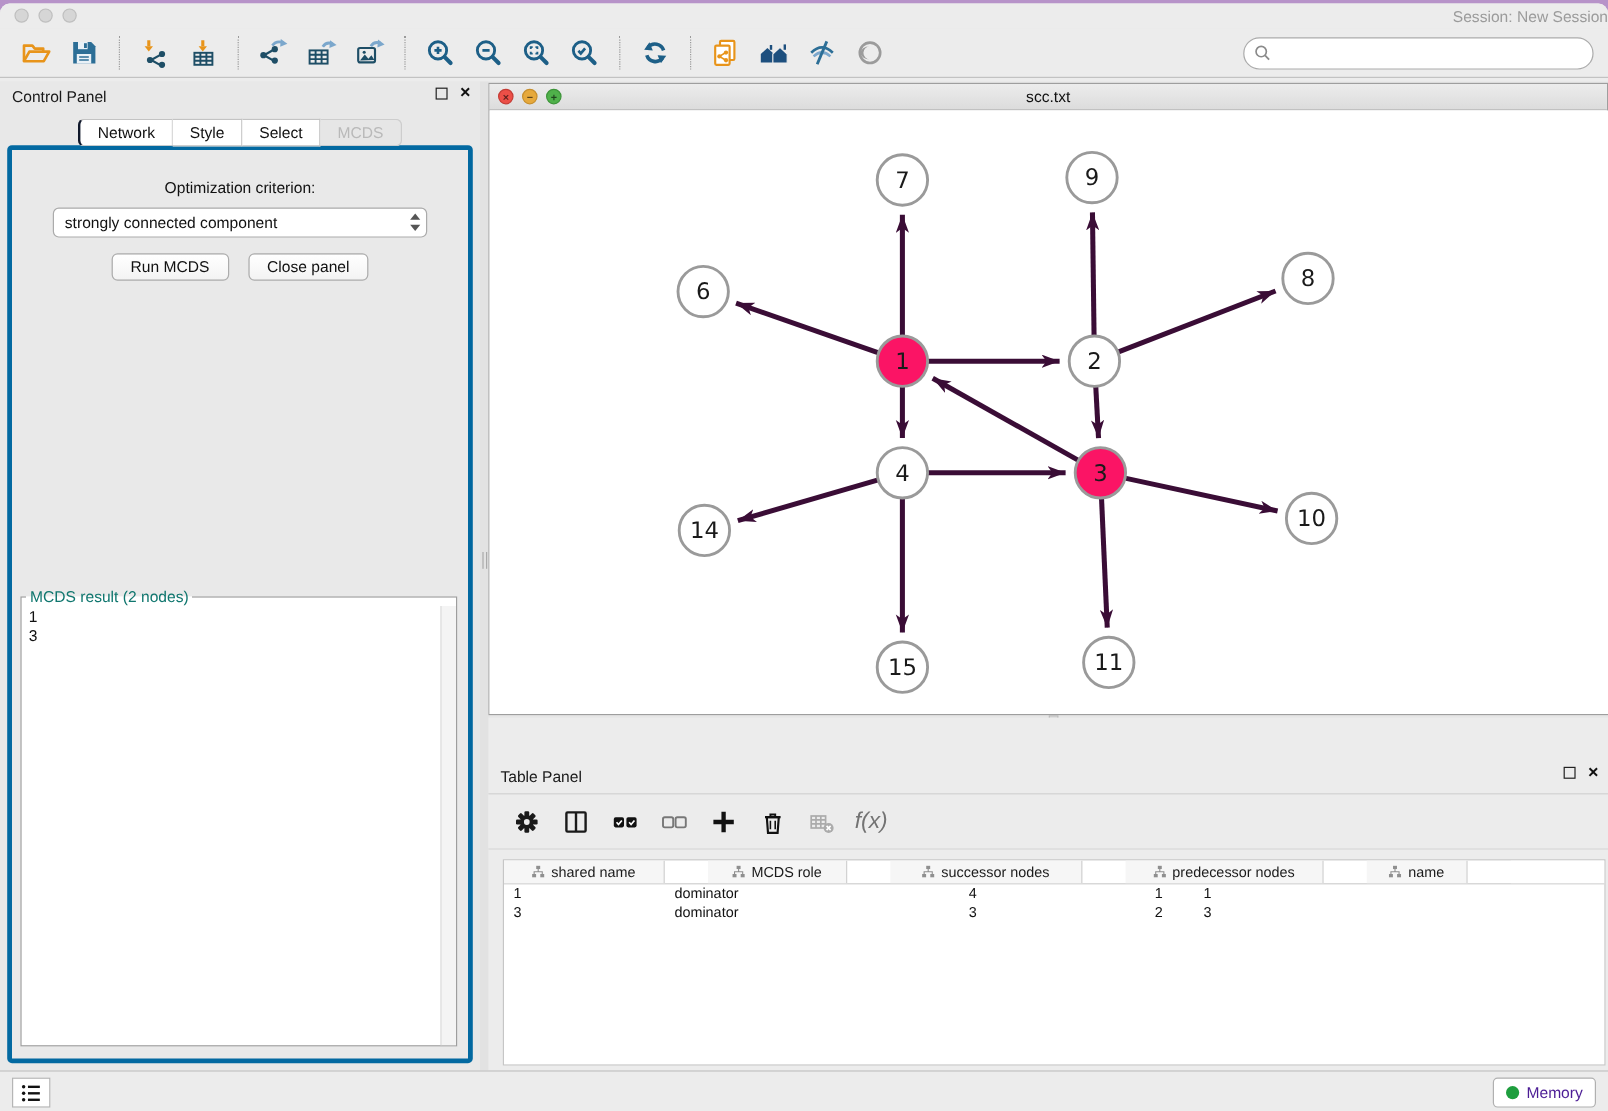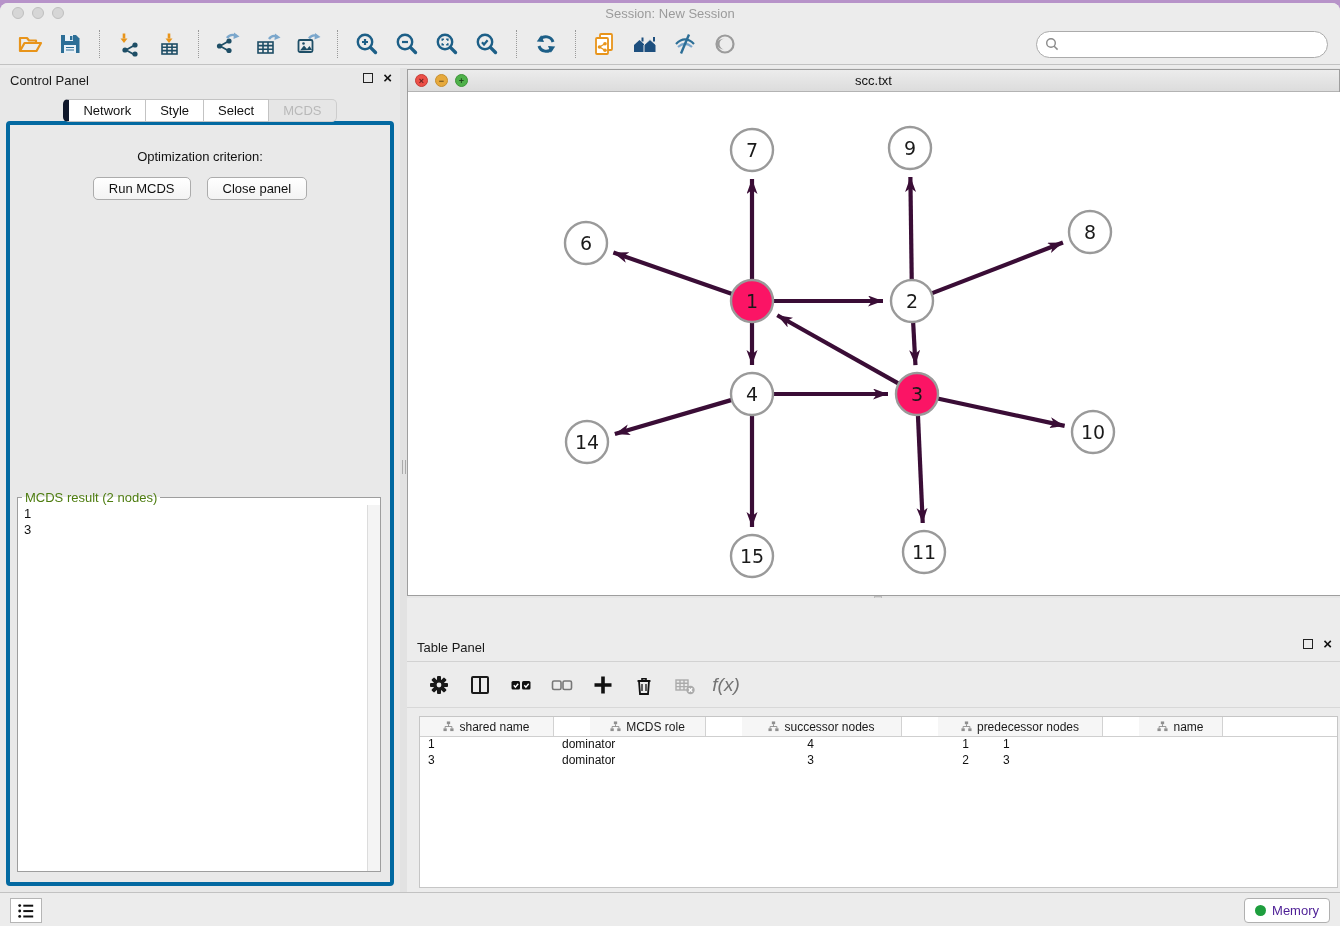--- a/index.html
+++ b/index.html
@@ -4,21 +4,21 @@
 <style>
   * { margin:0; padding:0; box-sizing:border-box; }
   html,body { width:1340px; height:926px; }
   body { font-family:"Liberation Sans", sans-serif; background:#b793c9; position:relative; overflow:hidden; }
   .window { position:absolute; left:0; right:0; top:3px; bottom:0; background:#ececec; border-radius:8px 8px 0 0; }
 
   
   .titlebar { position:relative; height:21px; border-radius:8px 8px 0 0; background:#ececec; }
   .tl-dots { position:absolute; left:12px; top:4px; display:flex; gap:8px; }
   .tl-dot { width:12px; height:12px; border-radius:50%; background:#d6d6d6; border:1px solid #bfbfbf; }
-  .win-title { text-align:center; line-height:21px; font-size:13px; color:#9b9b9b; }
+  .win-title { text-align:right; line-height:21px; font-size:13px; color:#9b9b9b; }
 
   
   .toolbar { position:relative; height:41px; display:flex; align-items:center; padding:0 10px; border-bottom:1px solid #c2c2c2; background:#ececec; }
   .tb-icon { width:30px; height:30px; display:flex; align-items:center; justify-content:center; margin:0 5px; cursor:default; }
   .tb-icon svg { width:26px; height:26px; }
   .tb-sep { width:1px; height:28px; border-left:1px dotted #9a9a9a; margin:0 9px; }
   .searchwrap { position:absolute; right:12px; top:7px; width:292px; height:27px; }
   .searchwrap input { width:100%; height:100%; border:1px solid #ababab; border-radius:14px; background:#fff; padding:0 10px 0 28px; font-size:13px; outline:none; }
   .searchwrap svg { position:absolute; left:9px; top:6px; width:14px; height:14px; }
 
@@ -26,32 +26,32 @@
   .main { position:absolute; top:65px; bottom:34px; left:0; right:0; background:#e6e6e6; }
 
   
   .control-panel { position:absolute; left:0; top:0; width:400px; bottom:0; background:#e8e8e8; }
   .cp-header { position:relative; height:26px; line-height:26px; padding-left:10px; font-size:13px; color:#1a1a1a; }
   .panel-btns { position:absolute; right:8px; top:5px; display:flex; gap:10px; align-items:center; }
   .float-btn { width:10px; height:10px; border:1.5px solid #222; display:inline-block; }
   .close-btn { font-size:15px; font-weight:bold; color:#111; line-height:10px; cursor:default; }
   .cp-tabs { position:absolute; left:0; right:0; top:31px; display:flex; justify-content:center; z-index:2; }
   .cp-tabs .seg { background:#fff; border:1px solid #c3c3c3; border-left:none; padding:3px 14px; font-size:13px; color:#111; }
-  .cp-tabs .seg:first-child { border-left:6px solid #0f172a; border-radius:5px 0 0 5px; }
+  .cp-tabs .seg:first-child { border-left:2px solid #0f172a; border-radius:5px 0 0 5px; }
   .cp-tabs .seg:last-child { border-radius:0 5px 5px 0; }
   .cp-tabs .seg.active { background:#e6e6e6; color:#b9b9b9; border-color:#cdcdcd; }
   .cp-body { position:absolute; left:6px; right:6px; top:53px; bottom:6px; background:#e9e9e9; border:4px solid #0369a1; border-radius:4px; }
   .opt-label { margin-top:24px; text-align:center; font-size:13px; color:#111; }
   .dropdown { width:312px; height:25px; margin:9px auto 0; background:#fff; border:1px solid #ababab; border-radius:5px; display:flex; align-items:center; position:relative; }
   .dropdown .val { flex:1; padding-left:9px; font-size:13px; color:#111; }
   .dropdown .stepper { width:18px; display:flex; justify-content:center; }
   .btn-row { display:flex; justify-content:center; gap:16px; margin-top:13px; }
   .btn { background:linear-gradient(#ffffff,#f3f3f3); border:1px solid #acacac; border-radius:5px; font-size:13px; color:#111; padding:3px 15px; font-family:"Liberation Sans",sans-serif; }
   fieldset.result { position:absolute; left:7px; right:9px; bottom:10px; height:382px; background:#fff; border:1px solid #9e9e9e; }
-  fieldset.result legend { font-size:13px; color:#4d7c0f; margin-left:4px; padding:0 3px; background:transparent; }
+  fieldset.result legend { font-size:13px; color:#0f766e; margin-left:4px; padding:0 3px; background:transparent; }
   .result-lines { padding:1px 6px; font-size:13px; line-height:16px; color:#111; }
   .result-scroll { position:absolute; top:0; right:0; bottom:0; width:13px; background:#f4f4f4; border-left:1px solid #dcdcdc; }
 
   
   .vsplit { position:absolute; left:400px; top:0; width:7px; bottom:0; background:#e2e2e2; }
   .vsplit::before { content:""; position:absolute; top:392px; left:2px; width:2px; height:14px; border-left:1px solid #aaa; border-right:1px solid #aaa; }
 
   
   .right { position:absolute; left:407px; right:0; top:0; bottom:0; }
   .network-window { position:absolute; left:0; right:0; top:1px; height:527px; border:1px solid #9e9e9e; background:#fff; }
@@ -263,20 +263,29 @@
         </span>
       </div>
       <div class="cp-tabs">
           <div class="seg">Network</div>
           <div class="seg">Style</div>
           <div class="seg">Select</div>
           <div class="seg active">MCDS</div>
         </div>
       <div class="cp-body">
         <div class="opt-label">Optimization criterion:</div>
+        <div class="dropdown">
+          <span class="val">strongly connected component</span>
+          <span class="stepper">
+              <svg width="10" height="17" viewBox="0 0 10 17">
+                <polygon points="5,1 9.2,6.2 0.8,6.2" fill="#555"></polygon>
+                <polygon points="0.8,10.2 9.2,10.2 5,15.5" fill="#555"></polygon>
+              </svg>
+            </span>
+        </div>
         <div class="btn-row">
           <button class="btn">Run MCDS</button>
           <button class="btn">Close panel</button>
         </div>
         <fieldset class="result">
           <legend>MCDS result (2 nodes)</legend>
           <div class="result-lines">
               <div>1</div>
               <div>3</div>
             </div>

